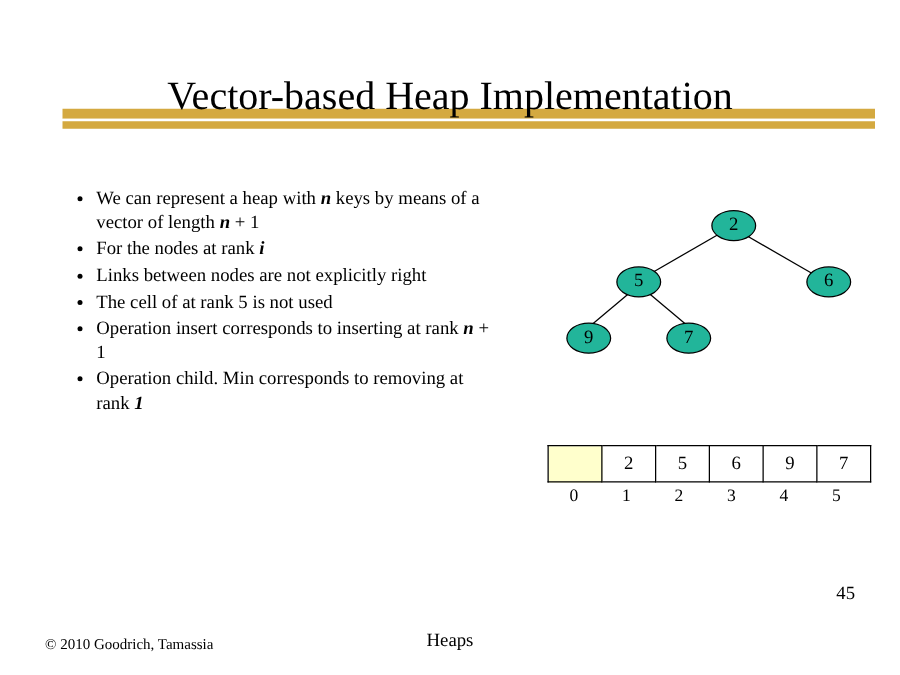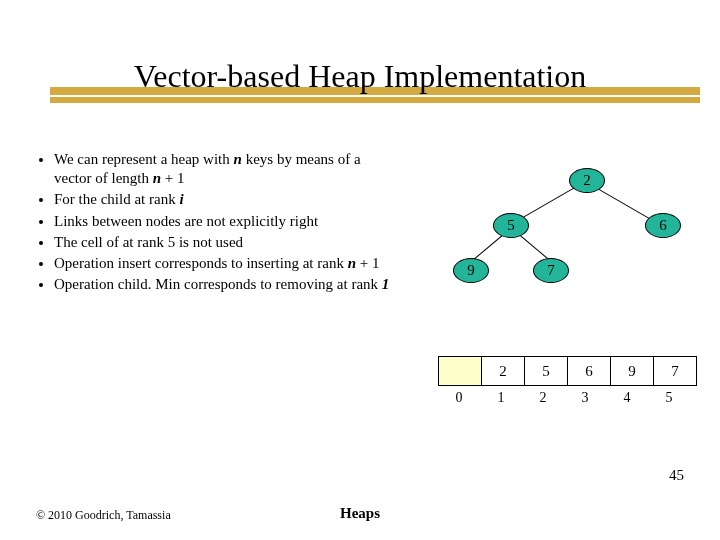--- a/index.html
+++ b/index.html
@@ -40,21 +40,21 @@
   .ub-bot { position:absolute; top:10px; left:0; right:0; height:6px; background:#d4a940; }
   .body-text {
     position: absolute;
     top: 150px;
     left: 38px;
     width: 360px;
     font-size: 15px;
     line-height: 1.28;
   }
   .body-text ul { list-style: disc; margin: 0; padding-left: 16px; }
-  .body-text ul li { margin-bottom: 2px; }
+  .body-text ul li { margin-bottom: 2px; margin-left: 23px; }
   .sub { list-style: none; padding-left: 24px; margin: 2px 0 3px 0; }
   .sub li::before { content: "– "; }
   .sub li { font-size: 14px; margin-bottom: 0; }
   .em-n { font-style: italic; font-weight: bold; }
   .em-i { font-style: italic; font-weight: bold; }
   .em-1 { font-style: italic; font-weight: bold; }
 
   
   .tree {
     position: absolute;
@@ -121,21 +121,20 @@
     font-size: 12px;
     line-height: 1.2;
   }
   .footer-center {
     position: absolute;
     left: 0;
     right: 0;
     bottom: 18px;
     text-align: center;
     font-size: 15px;
-    font-weight: bold;
   }
   .footer-num {
     position: absolute;
     right: 36px;
     bottom: 56px;
     font-size: 15px;
   }
 </style>
 </head>
 <body>
@@ -148,21 +147,21 @@
   </div>
   <h1>Vector-based Heap Implementation</h1>
 </div>
 
 <div class="body-text">
   <ul>
     <li>
       <span>We can represent a heap with </span><span class="em-n">n</span><span> keys by means of a vector of length </span><span class="em-n">n</span><span> + 1</span>
     </li>
     <li>
-      <span>For the child at rank </span><span class="em-i">i</span>
+      <span>For the nodes at rank </span><span class="em-i">i</span>
     </li>
     <li>Links between nodes are not explicitly right</li>
     <li>The cell of at rank 5 is not used</li>
     <li><span>Operation insert corresponds to inserting at rank </span><span class="em-n">n</span><span> + 1</span></li>
     <li><span>Operation child. Min corresponds to removing at rank </span><span class="em-1">1</span>
     </li>
   </ul>
 </div>
 
 <div class="tree">

